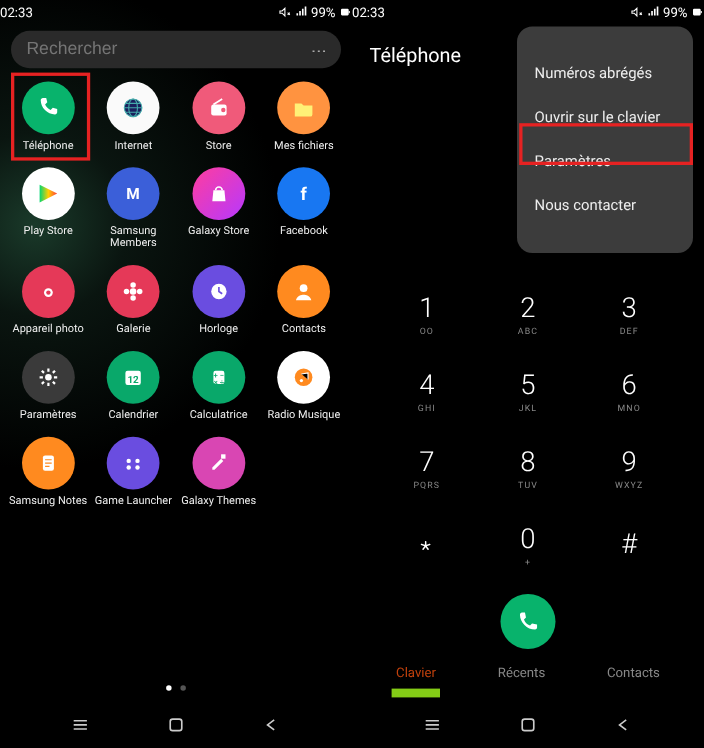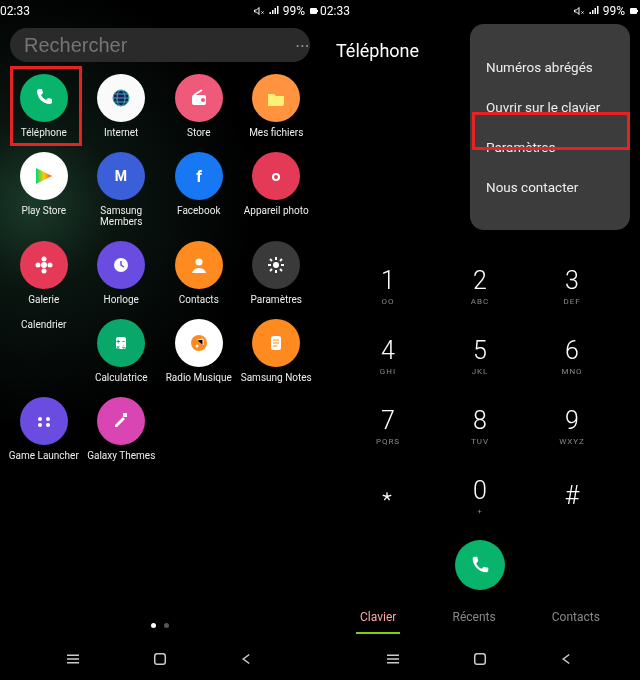--- a/index.html
+++ b/index.html
@@ -40,21 +40,21 @@
     display: flex;
     align-items: center;
     padding: 0 14px;
     gap: 8px;
   }
   .search-bar input {
     flex: 1;
     background: transparent;
     border: none;
     color: #aaa;
-    font-size: 20px;
+    font-size: 16px;
     outline: none;
   }
   .tri-dot { color: #aaa; font-size: 14px; letter-spacing: -2px; transform: rotate(90deg); display:inline-block; }
   .app-grid {
     padding: 6px 6px 0 6px;
     display: grid;
     grid-template-columns: repeat(4, 1fr);
     row-gap: 14px;
     column-gap: 2px;
   }
@@ -161,21 +161,21 @@
   .tabs {
     position: absolute;
     bottom: 46px;
     left: 0; right: 0;
     display: flex;
     justify-content: space-around;
     padding: 0 12px;
     font-size: 12px;
   }
   .tabs .tab { color: #888; padding: 8px 4px; }
-  .tabs .tab.active { color: #fca5a5; border-bottom: 2px solid #84cc16; }
+  .tabs .tab.active { color: #c2410c; border-bottom: 8px solid #84cc16; }
 </style>
 </head>
 <body>
 
 <div class="screen screen-left">
   <div class="status-bar">
     <span>02:33</span>
     <span class="status-right">
       <svg viewBox="0 0 24 24">
           <path d="M3 10v4h4l5 5V5l-5 5H3zm14 7l4-4m0 4l-4-4" stroke="#fff" stroke-width="2" fill="none"></path>
@@ -251,20 +251,29 @@
       </div>
       <div class="app">
         <div class="icon" style="background:#3b5fd9">
           <svg width="24" height="24" viewBox="0 0 24 24">
             <text x="12" y="17" text-anchor="middle" font-size="14" font-weight="700" fill="#fff">M</text>
           </svg>
         </div>
         <div class="label">Samsung Members</div>
       </div>
       <div class="app">
+        <div class="icon" style="background:linear-gradient(135deg,#ff3d9e,#b638ff)">
+          <svg width="24" height="24" viewBox="0 0 24 24">
+            <path d="M7 9h10l1 10H6z" fill="#fff"></path>
+            <path d="M9 9a3 3 0 016 0" fill="none" stroke="#fff" stroke-width="1.5"></path>
+          </svg>
+        </div>
+        <div class="label">Galaxy Store</div>
+      </div>
+      <div class="app">
         <div class="icon" style="background:#1877f2">
           <svg width="24" height="24" viewBox="0 0 24 24">
             <text x="12" y="18" text-anchor="middle" font-size="16" font-weight="700" fill="#fff">f</text>
           </svg>
         </div>
         <div class="label">Facebook</div>
       </div>
       <div class="app">
         <div class="icon" style="background:#e53958">
           <svg width="24" height="24" viewBox="0 0 24 24">
@@ -307,20 +316,26 @@
       <div class="app">
         <div class="icon" style="background:#3a3a3a">
           <svg width="24" height="24" viewBox="0 0 24 24">
             <circle cx="12" cy="12" r="3" fill="#fff"></circle>
             <path d="M12 4v3M12 17v3M4 12h3M17 12h3M6 6l2 2M16 16l2 2M6 18l2-2M16 8l2-2" stroke="#fff" stroke-width="2"></path>
           </svg>
         </div>
         <div class="label">Paramètres</div>
       </div>
       <div class="app">
+        <div class="icon" style="background:#09a86a">
+          <svg width="24" height="24" viewBox="0 0 24 24">
+            <rect x="5" y="6" width="14" height="13" rx="2" fill="#fff"></rect>
+            <text x="12" y="17" text-anchor="middle" font-size="9" font-weight="700" fill="#09a86a">12</text>
+          </svg>
+        </div>
         <div class="label">Calendrier</div>
       </div>
       <div class="app">
         <div class="icon" style="background:#09a86a">
           <svg width="24" height="24" viewBox="0 0 24 24">
             <rect x="7" y="6" width="10" height="12" rx="2" fill="#fff"></rect>
             <text x="12" y="13" text-anchor="middle" font-size="7" fill="#09a86a">+ −</text>
             <text x="12" y="19" text-anchor="middle" font-size="7" fill="#09a86a">× ÷</text>
           </svg>
         </div>

